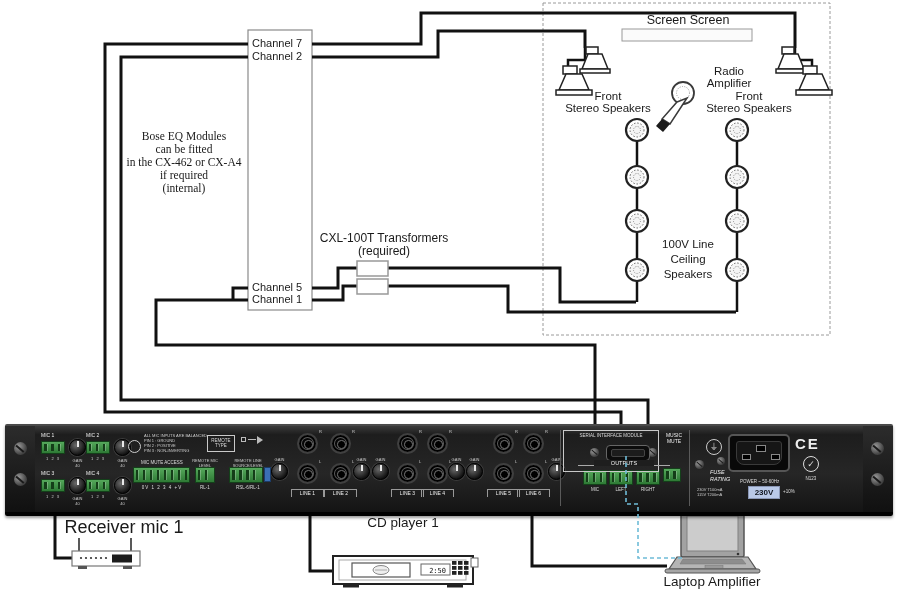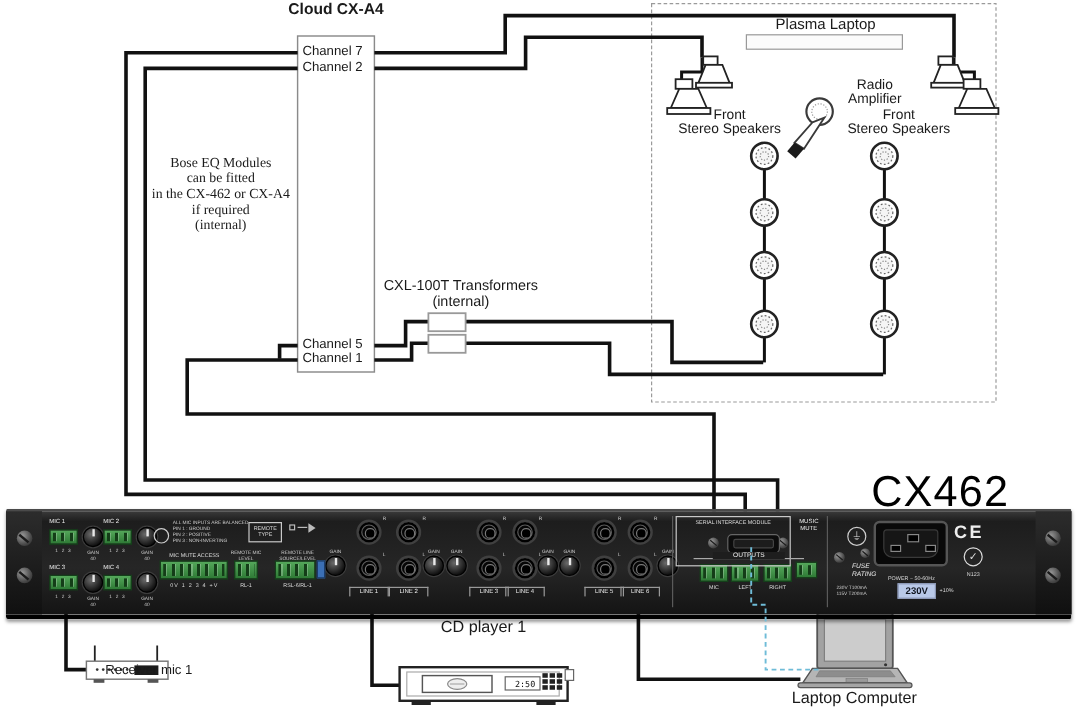--- a/index.html
+++ b/index.html
@@ -206,43 +206,44 @@
       <rect x="681" y="511" width="63" height="46" rx="2" fill="#a2a2a2" stroke="#555" stroke-width="1.5"></rect>
       <rect x="687" y="516" width="51" height="35" fill="#cccccc" stroke="#808080" stroke-width="1"></rect>
       <circle cx="738" cy="554" r="1.3" fill="#333"></circle>
       <polygon points="677,557 748,557 756,569 669,569" fill="#b5b5b5" stroke="#555" stroke-width="1.2"></polygon>
       <polygon points="683,559 742,559 746,564 680,564" fill="#8d8d8d" stroke="#777" stroke-width=".5"></polygon>
       <rect x="705" y="565.5" width="18" height="3" fill="#9a9a9a" stroke="#777" stroke-width=".5"></rect>
       <rect x="665" y="569" width="95" height="4" rx="2" fill="#a5a5a5" stroke="#555" stroke-width="1"></rect>
     </g>
   </svg>
 
-  <div class="lbl" style="left:205px;top:1px;width:150px;font-size:13px;font-weight:bold;">Cloud CX-A4</div>
   <div class="lbl" style="left:252px;top:37px;width:60px;font-size:11px;text-align:left;">Channel 7</div>
   <div class="lbl" style="left:252px;top:50px;width:60px;font-size:11px;text-align:left;">Channel 2</div>
   <div class="lbl" style="left:252px;top:281px;width:60px;font-size:11px;text-align:left;">Channel 5</div>
   <div class="lbl" style="left:252px;top:293px;width:60px;font-size:11px;text-align:left;">Channel 1</div>
   <div class="lbl ml" style="left:118px;top:130px;width:132px;font-size:11.5px;line-height:13px;font-family:Liberation Serif, serif;">Bose EQ Modules
 can be fitted
 in the CX-462 or CX-A4
 if required
 (internal)</div>
   <div class="lbl ml" style="left:309px;top:232px;width:150px;font-size:12px;line-height:13px;">CXL-100T Transformers
-(internal)</div>
-  <div class="lbl" style="left:624px;top:13px;width:128px;font-size:12.5px;">Plasma Laptop</div>
+(required)</div>
+  <div class="lbl" style="left:624px;top:13px;width:128px;font-size:12.5px;">Screen Screen</div>
   <div class="lbl ml" style="left:693px;top:65px;width:72px;font-size:11.5px;line-height:12px;">Radio
 Amplifier</div>
   <div class="lbl ml" style="left:562px;top:90px;width:92px;font-size:11.5px;line-height:12px;">Front
 Stereo Speakers</div>
   <div class="lbl ml" style="left:703px;top:90px;width:92px;font-size:11.5px;line-height:12px;">Front
 Stereo Speakers</div>
-  <div class="lbl" style="left:726px;top:389px;width:130px;font-size:36px;letter-spacing:1px;text-align:left;color:#000;">CX462</div>
-  <div class="lbl" style="left:60px;top:517px;width:128px;font-size:11px;margin-top:36px;">Receiver mic 1</div>
+  <div class="lbl ml" style="left:653px;top:237px;width:70px;font-size:11.5px;line-height:15px;">100V Line
+Ceiling
+Speakers</div>
+  <div class="lbl" style="left:60px;top:517px;width:128px;font-size:18px;">Receiver mic 1</div>
   <div class="lbl" style="left:338px;top:515px;width:130px;font-size:13.5px;">CD player 1</div>
-  <div class="lbl" style="left:637px;top:574px;width:150px;font-size:13.5px;">Laptop Computer</div>
+  <div class="lbl" style="left:637px;top:574px;width:150px;font-size:13.5px;">Laptop Amplifier</div>
 
   <div id="rack">
     <div class="endcap" style="left:0;"></div>
     <div class="endcap" style="left:858px;"></div>
     <div class="screw" style="left:9px;top:16px;width:13px;height:13px;"></div>
     <div class="screw" style="left:9px;top:47px;width:13px;height:13px;"></div>
     <div class="screw" style="left:866px;top:16px;width:13px;height:13px;"></div>
     <div class="screw" style="left:866px;top:47px;width:13px;height:13px;"></div>
 
     <div id="rackgen" style="left:0;top:0;width:888px;height:86px;">

